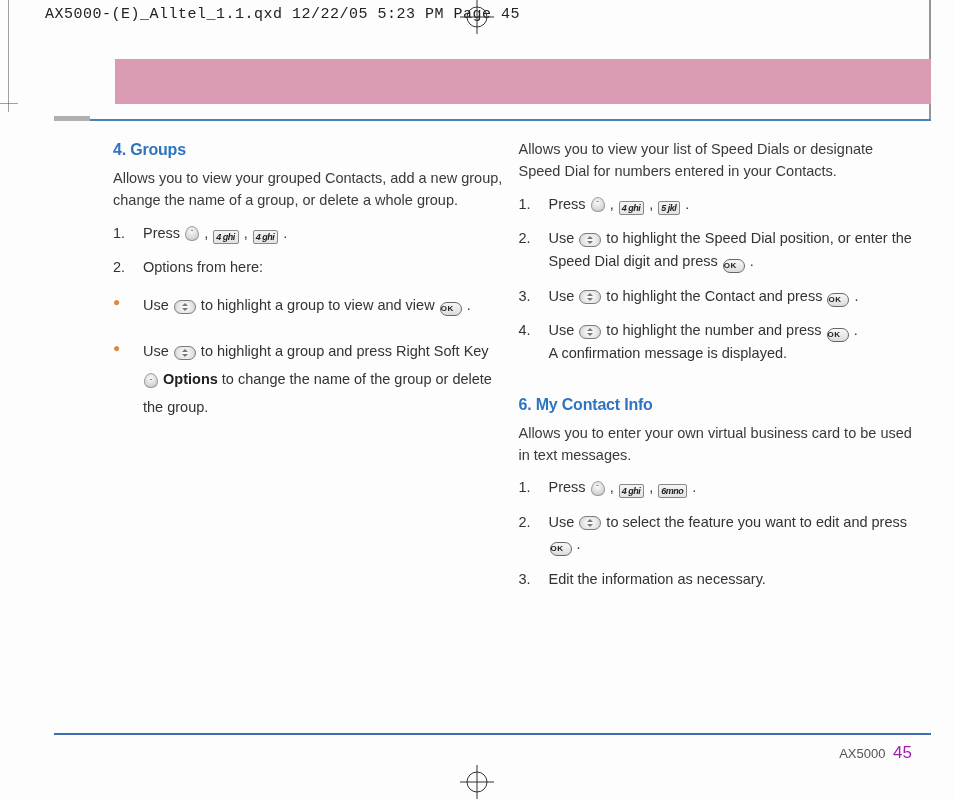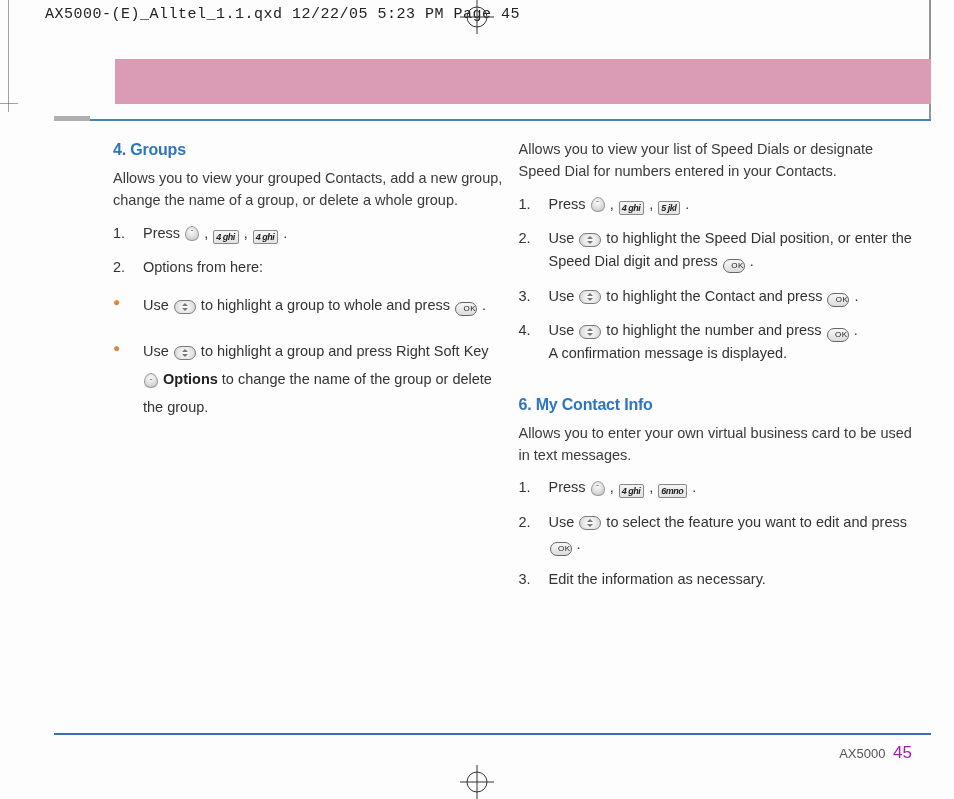--- a/index.html
+++ b/index.html
@@ -145,22 +145,22 @@
     border-right:3px solid transparent;
     margin:auto; width:0;
   }
   .ic-nav::before { top:2px; border-bottom:3px solid #777; }
   .ic-nav::after  { bottom:2px; border-top:3px solid #777; }
   .ic-ok {
     width:22px; height:14px;
     border:1px solid #666;
     border-radius:8px;
     background:linear-gradient(#f7f7f7,#dcdcdc);
-    font-size:8px; font-weight:normal;
-    line-height:12px; text-align:right;
+    font-size:8px; font-weight:bold;
+    line-height:12px; text-align:left;
     color:#222; letter-spacing:0.5px;
   }
   .sectblock { margin-bottom:28px; }
 </style>
 </head>
 <body>
 
 <div class="slug">AX5000-(E)_Alltel_1.1.qxd  12/22/05  5:23 PM  Page 45</div>
 
 <div class="regmark regmark-top">
@@ -212,21 +212,21 @@
           <span> .</span>
         </li>
         <li>
           <span>Options from here:</span>
         </li>
       </ol>
       <ul class="bullets">
         <li>
           <span>Use </span>
           <span class="ic ic-nav"></span>
-          <span> to highlight a group to whole and press </span>
+          <span> to highlight a group to view and view </span>
           <span class="ic ic-ok">OK</span>
           <span> .</span>
         </li>
         <li>
           <span>Use </span>
           <span class="ic ic-nav"></span>
           <span> to highlight a group and press Right Soft Key </span>
           <span class="ic ic-softkey"></span>
           <strong>Options</strong>
           <span> to change the name of the group or delete the group.</span>

